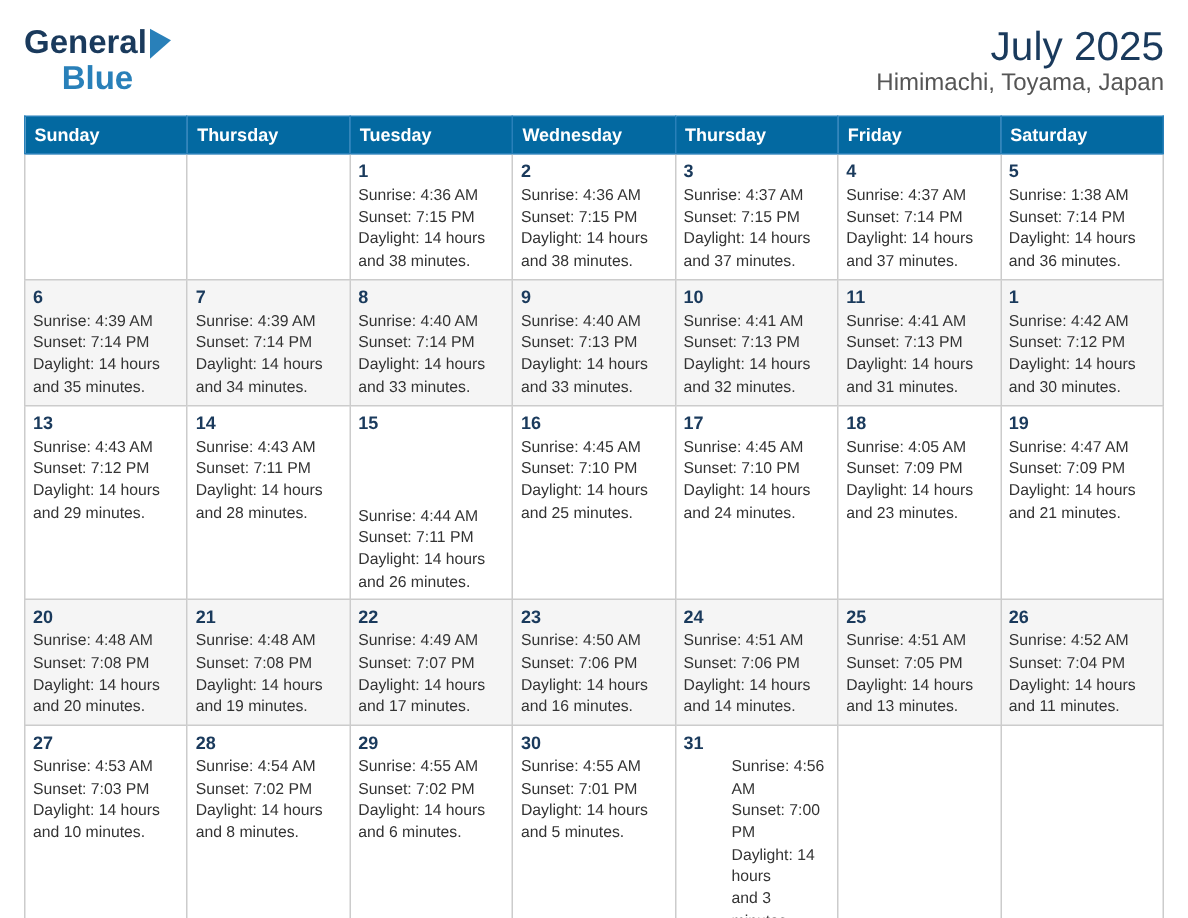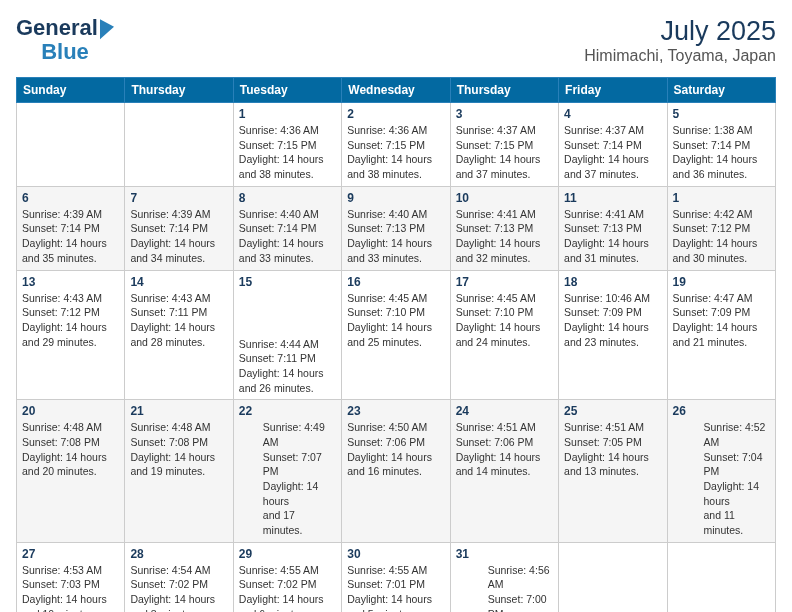--- a/index.html
+++ b/index.html
@@ -241,21 +241,21 @@
         </td>
         <td>
           <span class="day-num">17</span>
           <div class="day-info" style="white-space: pre-line;">Sunrise: 4:45 AM
 Sunset: 7:10 PM
 Daylight: 14 hours
 and 24 minutes.</div>
         </td>
         <td>
           <span class="day-num">18</span>
-          <div class="day-info" style="white-space: pre-line;">Sunrise: 10:46 AM
+          <div class="day-info" style="white-space: pre-line;">Sunrise: 4:05 AM
 Sunset: 7:09 PM
 Daylight: 14 hours
 and 23 minutes.</div>
         </td>
         <td>
           <span class="day-num">19</span>
           <div class="day-info" style="white-space: pre-line;">Sunrise: 4:47 AM
 Sunset: 7:09 PM
 Daylight: 14 hours
 and 21 minutes.</div>
@@ -271,21 +271,21 @@
         </td>
         <td>
           <span class="day-num">21</span>
           <div class="day-info" style="white-space: pre-line;">Sunrise: 4:48 AM
 Sunset: 7:08 PM
 Daylight: 14 hours
 and 19 minutes.</div>
         </td>
         <td>
           <span class="day-num">22</span>
-          <div class="day-info" style="white-space: pre-line; margin-left: 24px;">Sunrise: 4:49 AM
+          <div class="day-info" style="white-space: pre-line;">Sunrise: 4:49 AM
 Sunset: 7:07 PM
 Daylight: 14 hours
 and 17 minutes.</div>
         </td>
         <td>
           <span class="day-num">23</span>
           <div class="day-info" style="white-space: pre-line;">Sunrise: 4:50 AM
 Sunset: 7:06 PM
 Daylight: 14 hours
 and 16 minutes.</div>
@@ -299,21 +299,21 @@
         </td>
         <td>
           <span class="day-num">25</span>
           <div class="day-info" style="white-space: pre-line;">Sunrise: 4:51 AM
 Sunset: 7:05 PM
 Daylight: 14 hours
 and 13 minutes.</div>
         </td>
         <td>
           <span class="day-num">26</span>
-          <div class="day-info" style="white-space: pre-line; margin-left: 31px;">Sunrise: 4:52 AM
+          <div class="day-info" style="white-space: pre-line;">Sunrise: 4:52 AM
 Sunset: 7:04 PM
 Daylight: 14 hours
 and 11 minutes.</div>
         </td>
       </tr>
       <tr>
         <td>
           <span class="day-num">27</span>
           <div class="day-info" style="white-space: pre-line;">Sunrise: 4:53 AM
 Sunset: 7:03 PM

